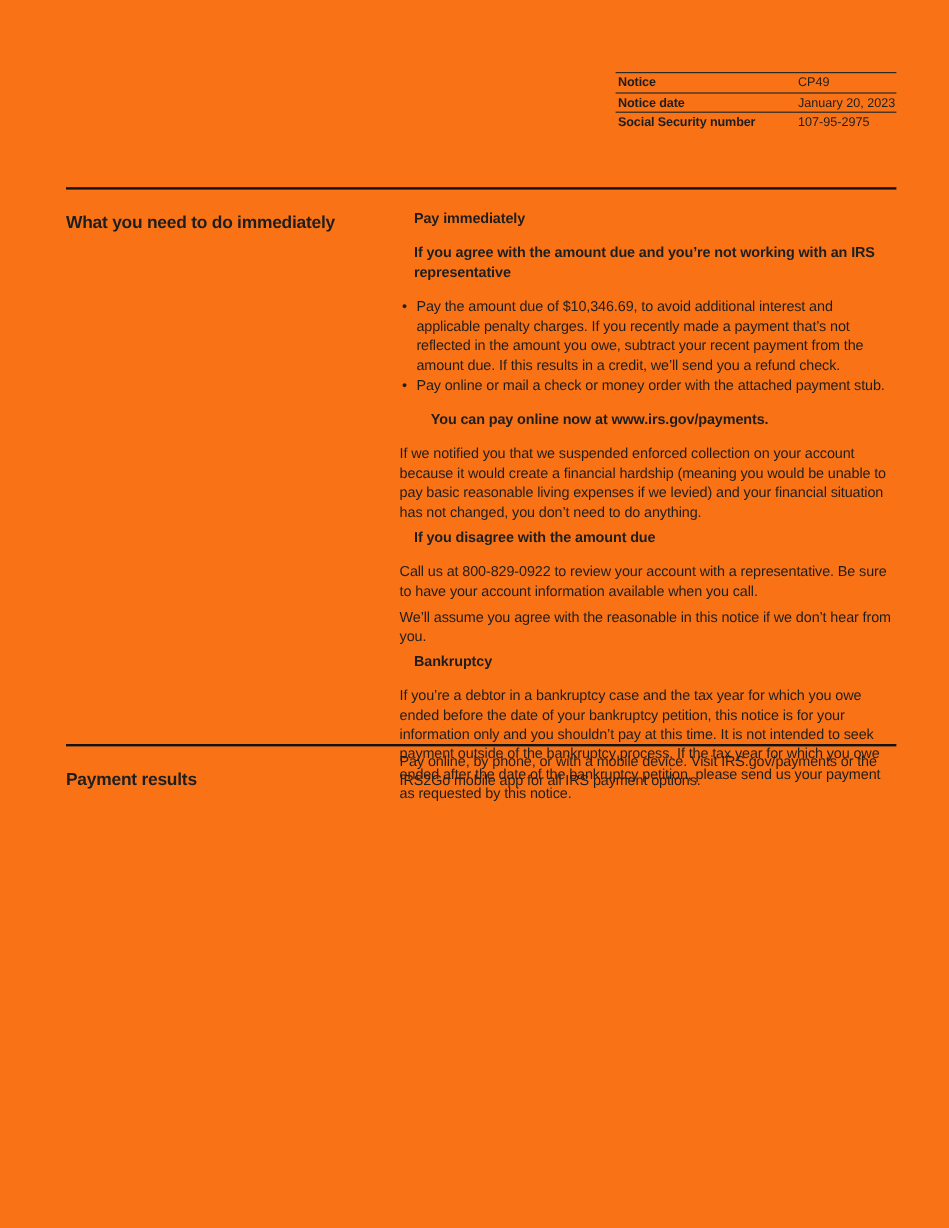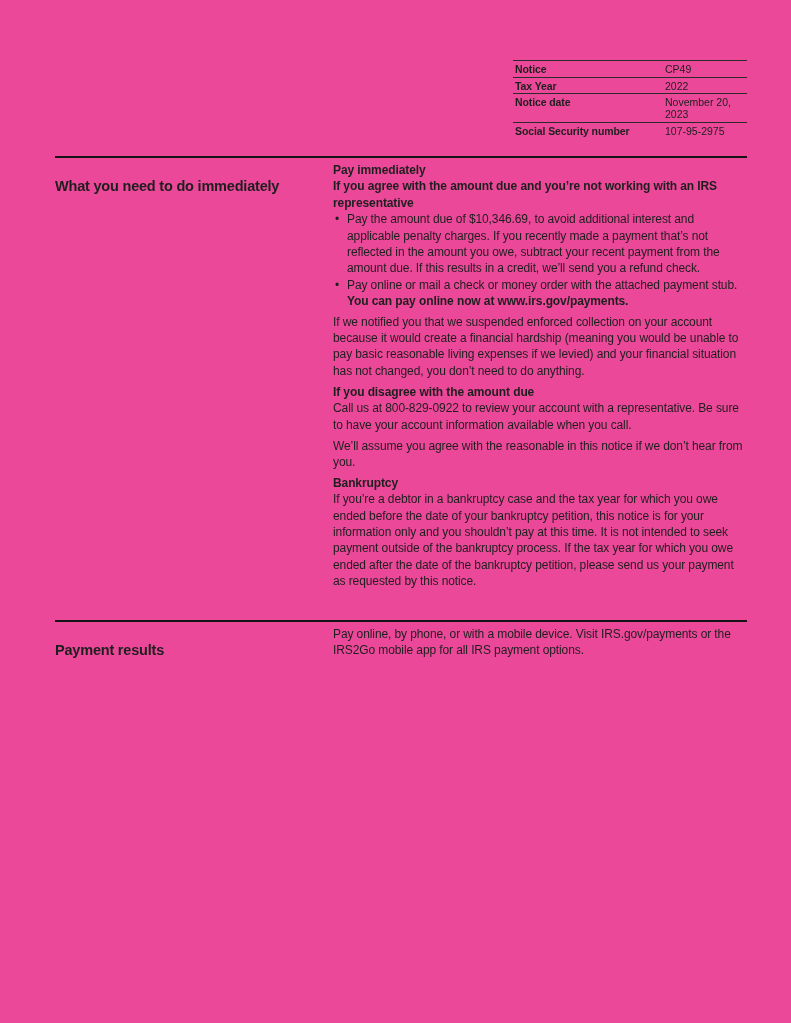--- a/index.html
+++ b/index.html
@@ -4,21 +4,21 @@
 <style>
   html, body {
     margin: 0;
     padding: 0;
     background: #ffffff;
   }
   .page {
     position: relative;
     width: 791px;
     height: 1023px;
-    background: #ec4899;
+    background: #f97316;
     font-family: "Liberation Sans", sans-serif;
     color: #1e1e1e;
     overflow: hidden;
   }
 
   
   .header-table {
     position: absolute;
     left: 513px;
     top: 60px;
@@ -64,21 +64,21 @@
   }
   .section-body {
     width: 414px;
     font-size: 12px;
     line-height: 16.4px;
     padding-top: 4px;
     letter-spacing: -0.1px;
   }
 
   .rh {            
-    margin: 0;
+    margin: 12px;
     font-weight: bold;
   }
   .mt { margin-top: 2px; }
   .para {
     margin: 0 0 4.5px 0;
   }
   .bullets {
     margin: 0 0 4px 0;
   }
   .bullet {
@@ -95,26 +95,22 @@
 <body>
 
 <div class="page">
 
   <div class="header-table">
     <div class="ht-row">
       <span class="ht-label">Notice</span>
       <span class="ht-value">CP49</span>
     </div>
     <div class="ht-row">
-      <span class="ht-label">Tax Year</span>
-      <span class="ht-value">2022</span>
-    </div>
-    <div class="ht-row">
       <span class="ht-label">Notice date</span>
-      <span class="ht-value">November 20, 2023</span>
+      <span class="ht-value">January 20, 2023</span>
     </div>
     <div class="ht-row">
       <span class="ht-label">Social Security number</span>
       <span class="ht-value">107-95-2975</span>
     </div>
   </div>
 
   <div class="section section-what">
     <div class="section-heading">What you need to do immediately</div>
     <div class="section-body">

